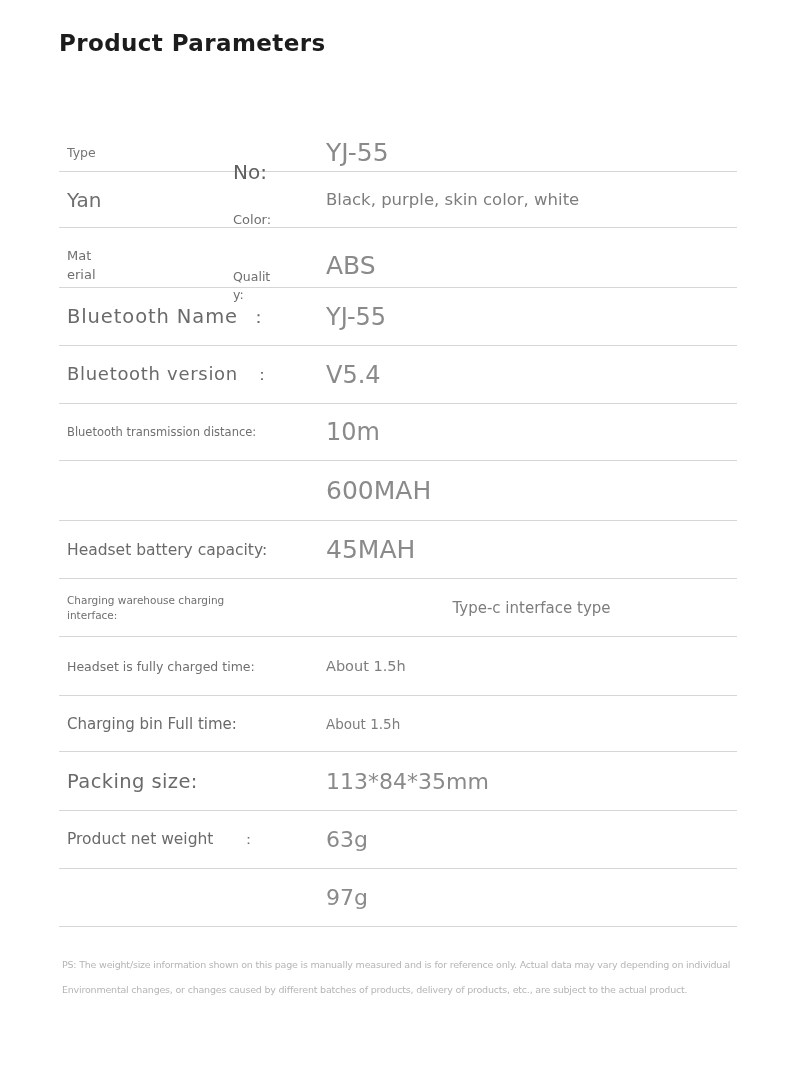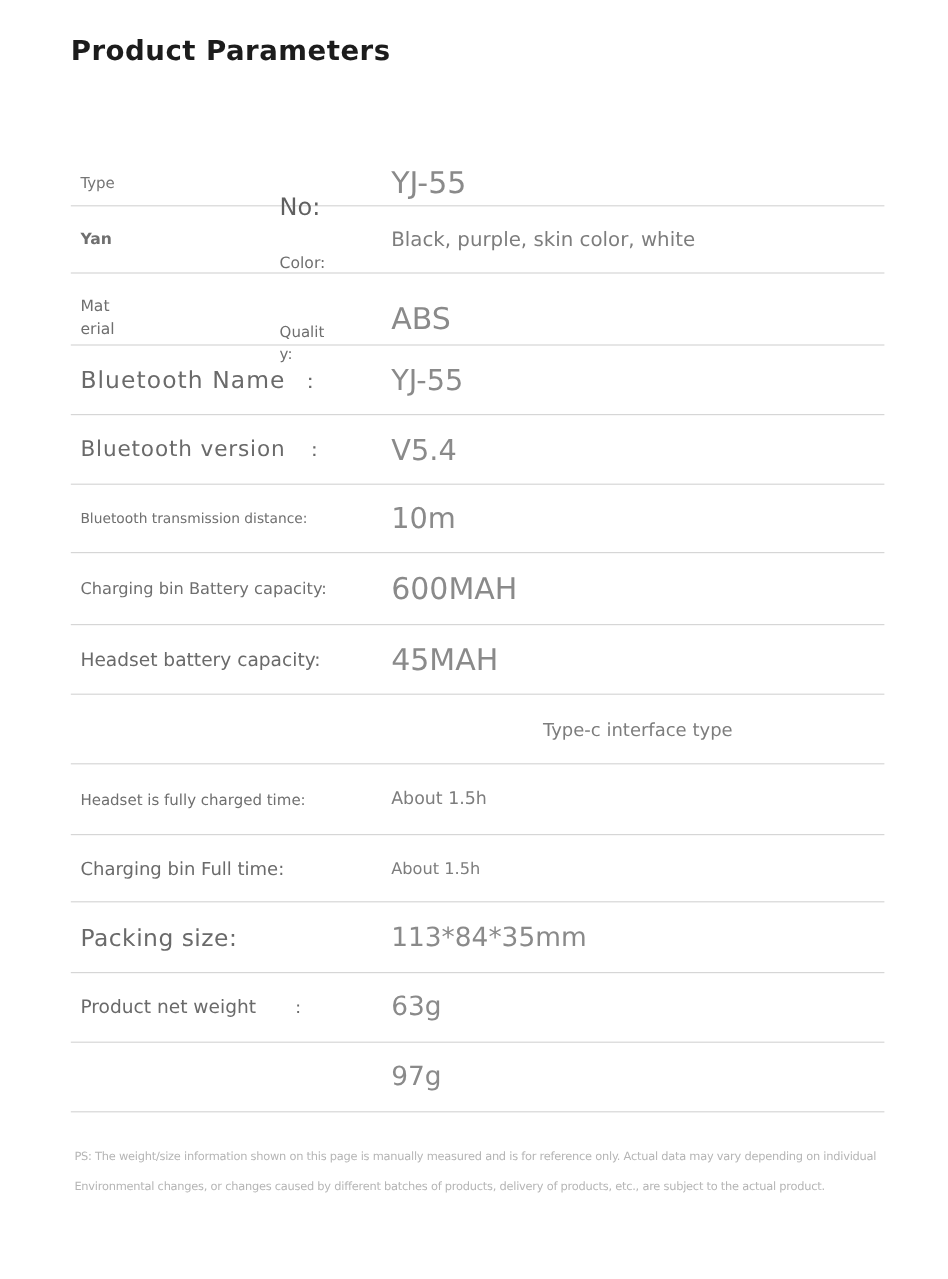--- a/index.html
+++ b/index.html
@@ -28,21 +28,21 @@
 
   .r1{height:52px}.r2{height:56px}.r3{height:60px}.r4{height:58px}
   .r5{height:58px}.r6{height:57px}.r7{height:60px}.r8{height:58px}
   .r9{height:58px}.r10{height:59px}.r11{height:56px}.r12{height:59px}
   .r13{height:58px}.r14{height:58px}
 
   .r1 .lab{font-size:12.5px;color:#757575;}
   .r1 .mid{font-size:20px;color:#606060;}
   .r1 .val{font-size:25px;}
 
-  .r2 .lab{font-size:13px;font-weight:bold;}
+  .r2 .lab{font-size:20px;}
   .r2 .mid{font-size:13px;}
   .r2 .val{font-size:16.5px;color:#7d7d7d;}
 
   .r3 .lab{font-size:13px;line-height:1.4;}
   .r3 .mid{font-size:12.5px;line-height:1.4;}
   .r3 .val{font-size:25px;}
 
   .r4 .lab{font-size:19.5px;letter-spacing:.9px;color:#6a6a6a;}
   .r4 .colon{font-size:17px;margin-left:12px;}
   .r4 .val{font-size:24px;}
@@ -121,30 +121,31 @@
     <div class="lab span2"><span>Bluetooth version</span><span class="colon">：</span></div>
     <div class="val">V5.4</div>
   </div>
 
   <div class="row r6">
     <div class="lab span2">Bluetooth transmission distance:</div>
     <div class="val">10m</div>
   </div>
 
   <div class="row r7">
-    <div class="lab span2">Charging bin Battery capacity:</div>
     <div class="val">600MAH</div>
   </div>
 
   <div class="row r8">
     <div class="lab span2">Headset battery capacity:</div>
     <div class="val">45MAH</div>
   </div>
 
   <div class="row r9">
+    <div class="lab span2">Charging warehouse charging
+interface:</div>
     <div class="val">Type-c interface type</div>
   </div>
 
   <div class="row r10">
     <div class="lab span2">Headset is fully charged time:</div>
     <div class="val">About 1.5h</div>
   </div>
 
   <div class="row r11">
     <div class="lab span2">Charging bin Full time:</div>

